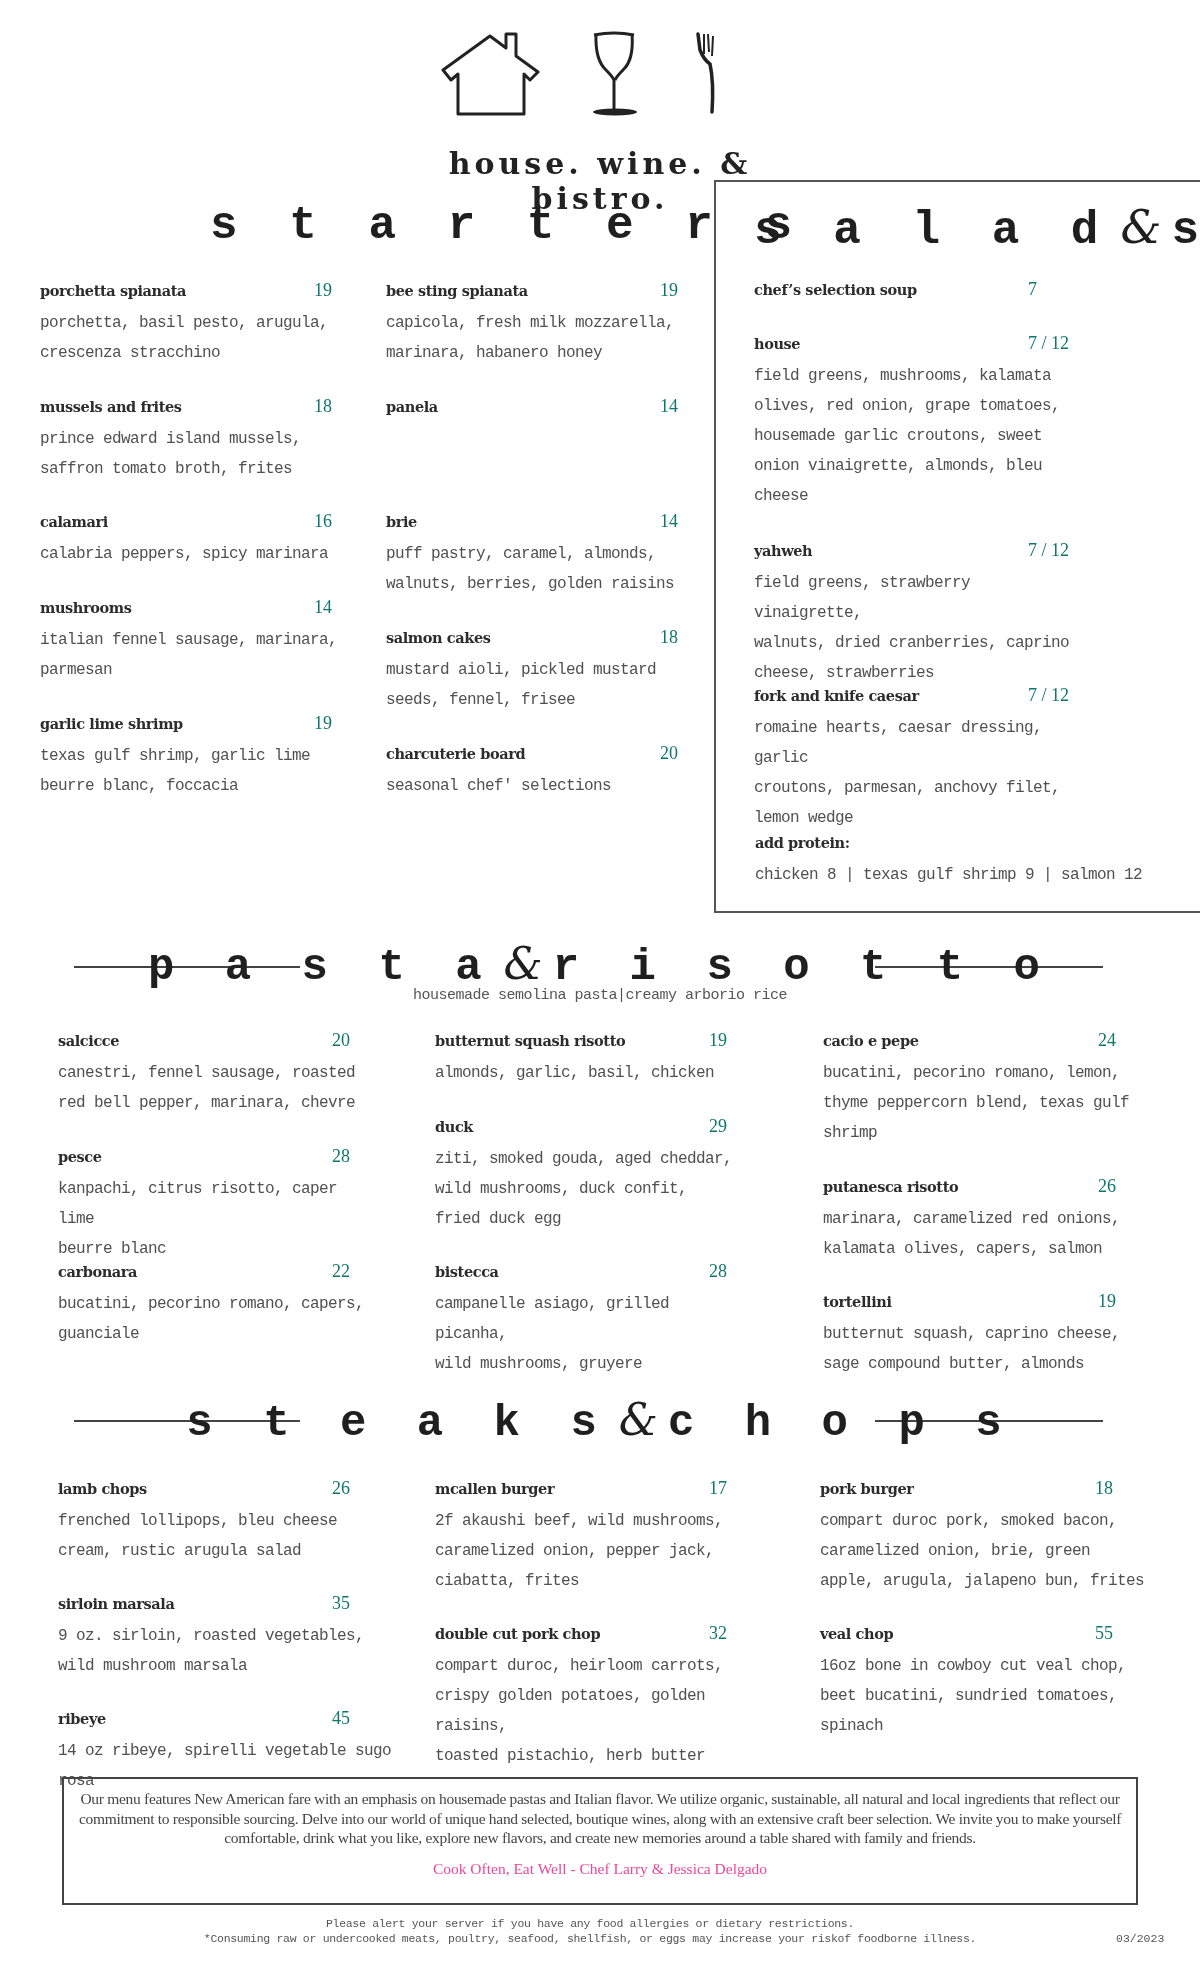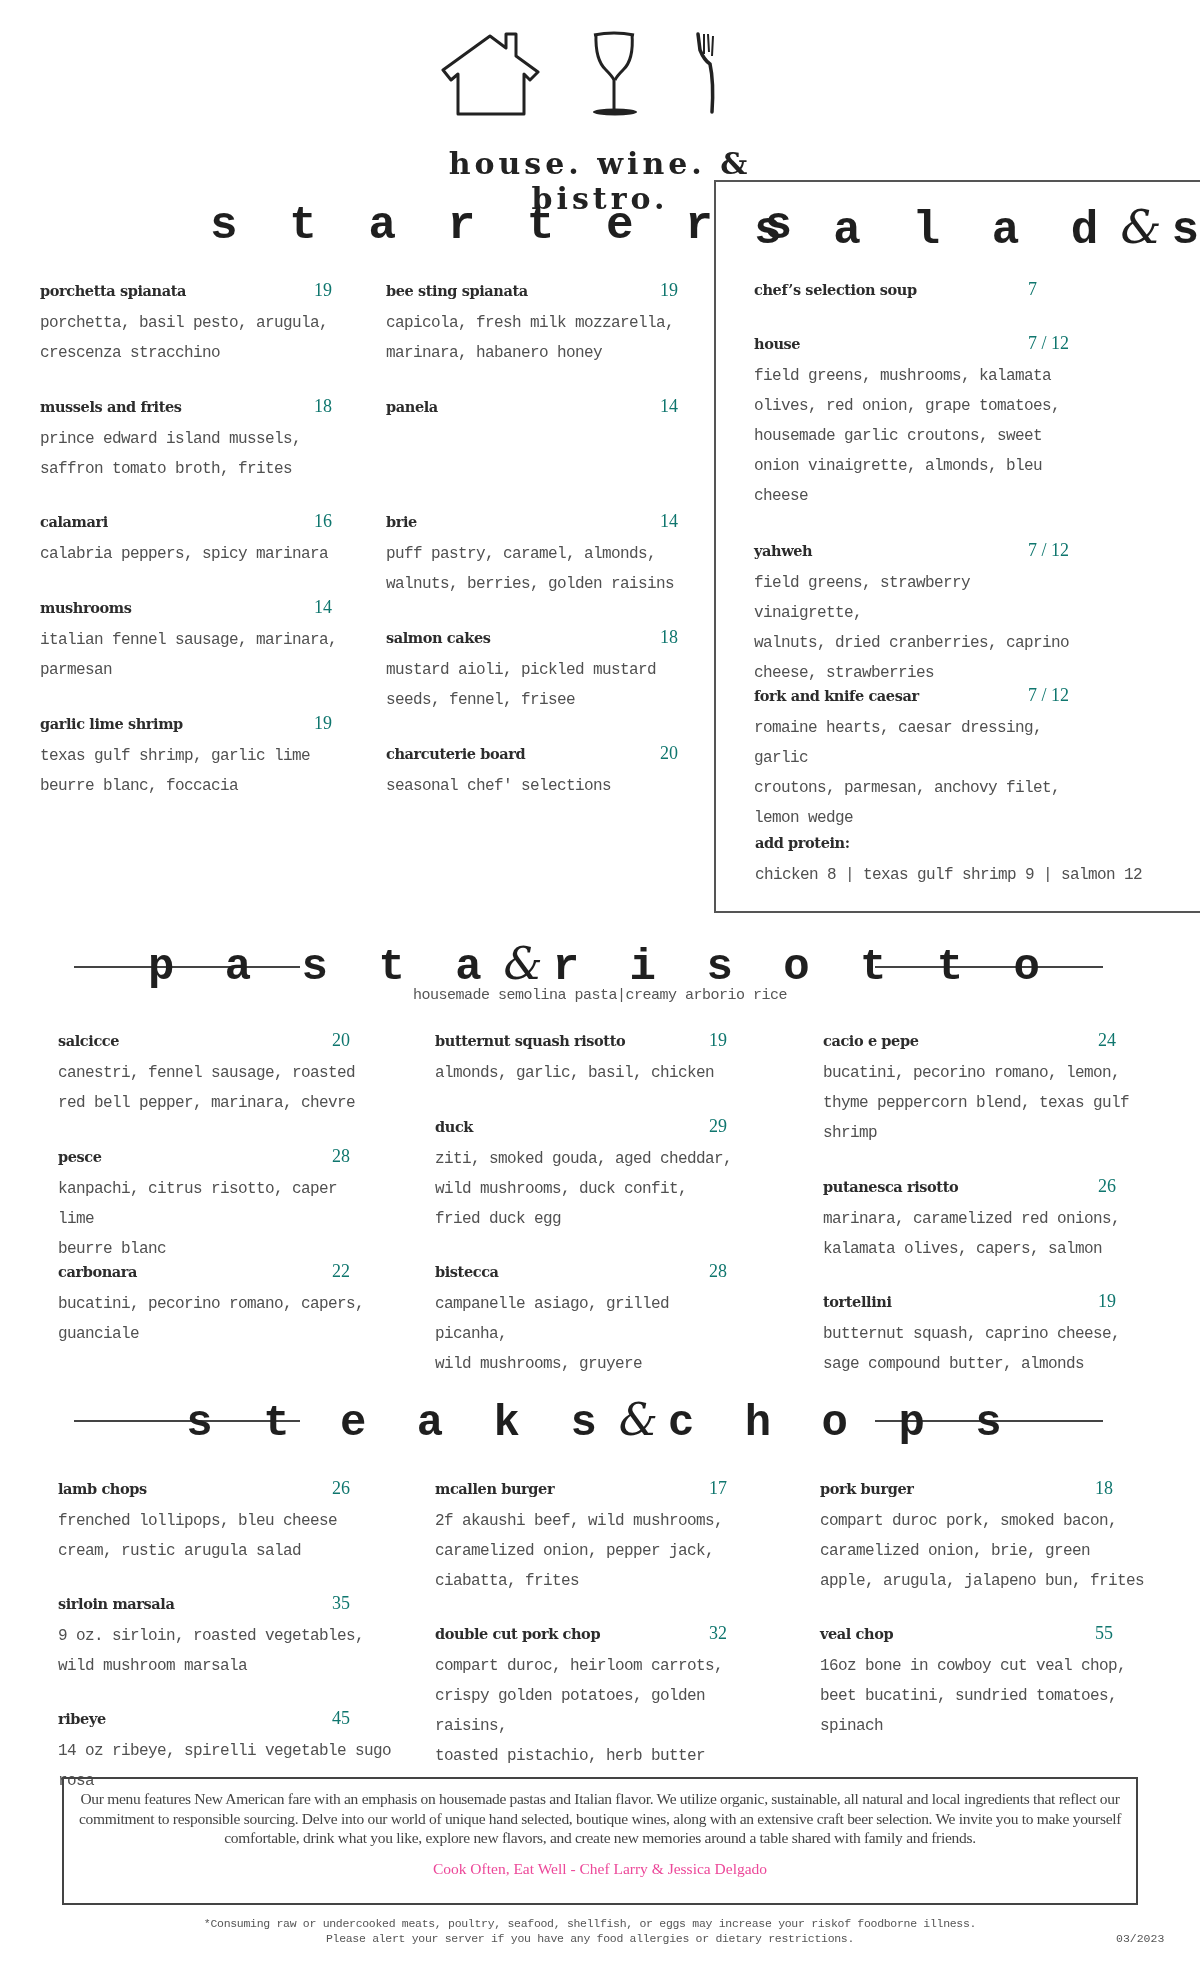--- a/index.html
+++ b/index.html
@@ -339,16 +339,16 @@
 beet bucatini, sundried tomatoes,
 spinach</div>
 </div>
 
 <div class="about-box">
   <div class="about-text">Our menu features New American fare with an emphasis on housemade pastas and Italian flavor. We utilize organic, sustainable, all natural and local ingredients that reflect our commitment to responsible sourcing. Delve into our world of unique hand selected, boutique wines, along with an extensive craft beer selection. We invite you to make yourself comfortable, drink what you like, explore new flavors, and create new memories around a table shared with family and friends.</div>
   <div class="about-sign">Cook Often, Eat Well - Chef Larry &amp; Jessica Delgado</div>
 </div>
 
 <div class="disclaimer">
+  <div>Please alert your server if you have any food allergies or dietary restrictions.</div>
   <div>*Consuming raw or undercooked meats, poultry, seafood, shellfish, or eggs may increase your riskof foodborne illness.</div>
-  <div>Please alert your server if you have any food allergies or dietary restrictions.</div>
 </div>
 <div class="date">03/2023</div>
 
 </body></html>

